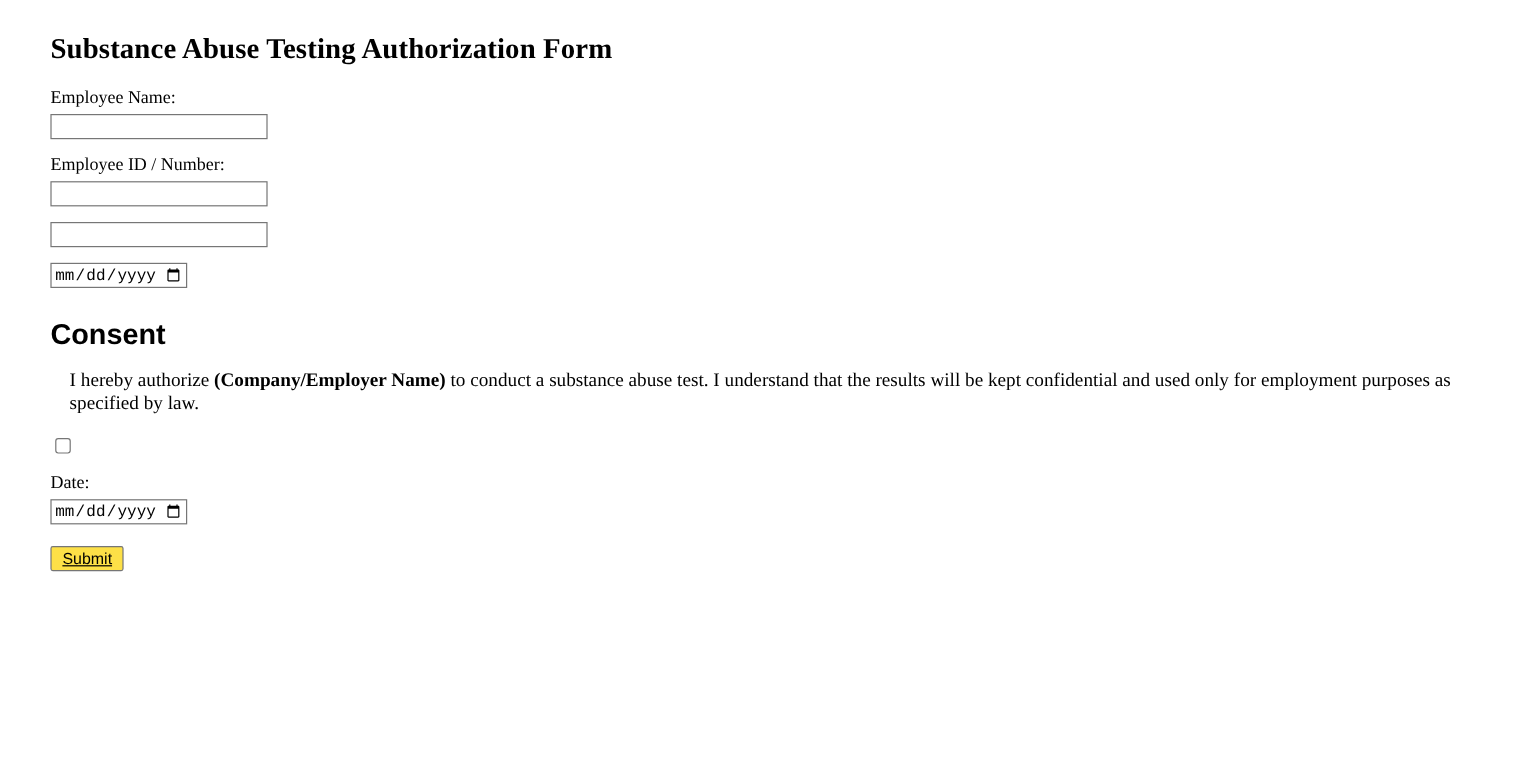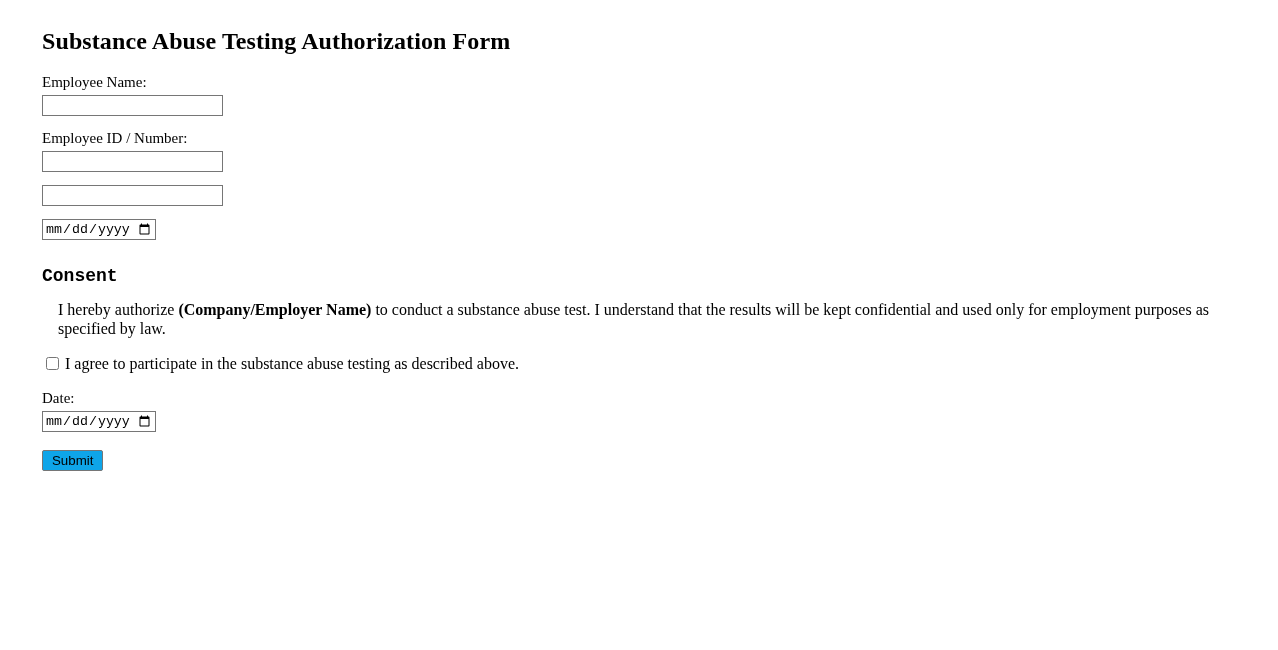--- a/index.html
+++ b/index.html
@@ -20,22 +20,22 @@
     box-sizing: border-box;
   }
   h1.form-title {
     font-family: "Liberation Serif", "DejaVu Serif", serif;
     font-size: 24px;
     font-weight: bold;
     margin: 20px 0 18px 0;
     letter-spacing: 0.1px;
   }
   h2.section-title {
-    font-family: Liberation Mono, monospace;
-    font-size: 18px;
+    font-family: Liberation Sans, sans-serif;
+    font-size: 24px;
     font-weight: bold;
     margin: 26px 0 14px 0;
   }
   .field {
     margin-bottom: 13px;
   }
   .field-label {
     display: block;
     font-size: 15px;
     line-height: 19px;
@@ -85,25 +85,26 @@
   }
   .checkbox-row .checkbox-label {
     font-size: 16px;
     line-height: 19px;
   }
   button.submit-button {
     font-family: "Liberation Sans", sans-serif;
     font-size: 13.3px;
     padding: 2px 9px;
     border: 1px solid #767676;
-    background: #0ea5e9;
+    background: #fde047;
     color: #000000;
     border-radius: 2px;
     margin-top: 5px;
     cursor: pointer;
+    text-decoration: underline;
   }
 </style>
 </head>
 <body>
 
 <div class="page">
 
   <h1 class="form-title">Substance Abuse Testing Authorization Form</h1>
 
   <div class="field">
@@ -123,21 +124,20 @@
   <div class="field">
     <input class="date-input" type="date" style="">
   </div>
 
   <h2 class="section-title">Consent</h2>
 
   <p class="consent-paragraph"><span>I hereby authorize </span><b>(Company/Employer Name)</b><span> to conduct a substance abuse test. I understand that the results will be kept confidential and used only for employment purposes as specified by law.</span></p>
 
   <div class="checkbox-row">
     <input type="checkbox" style="">
-    <span class="checkbox-label">I agree to participate in the substance abuse testing as described above.</span>
   </div>
 
 
   <div class="field">
     <label class="field-label">Date:</label>
     <input class="date-input" type="date" style="">
   </div>
 
   <button class="submit-button" type="submit">Submit</button>
 

